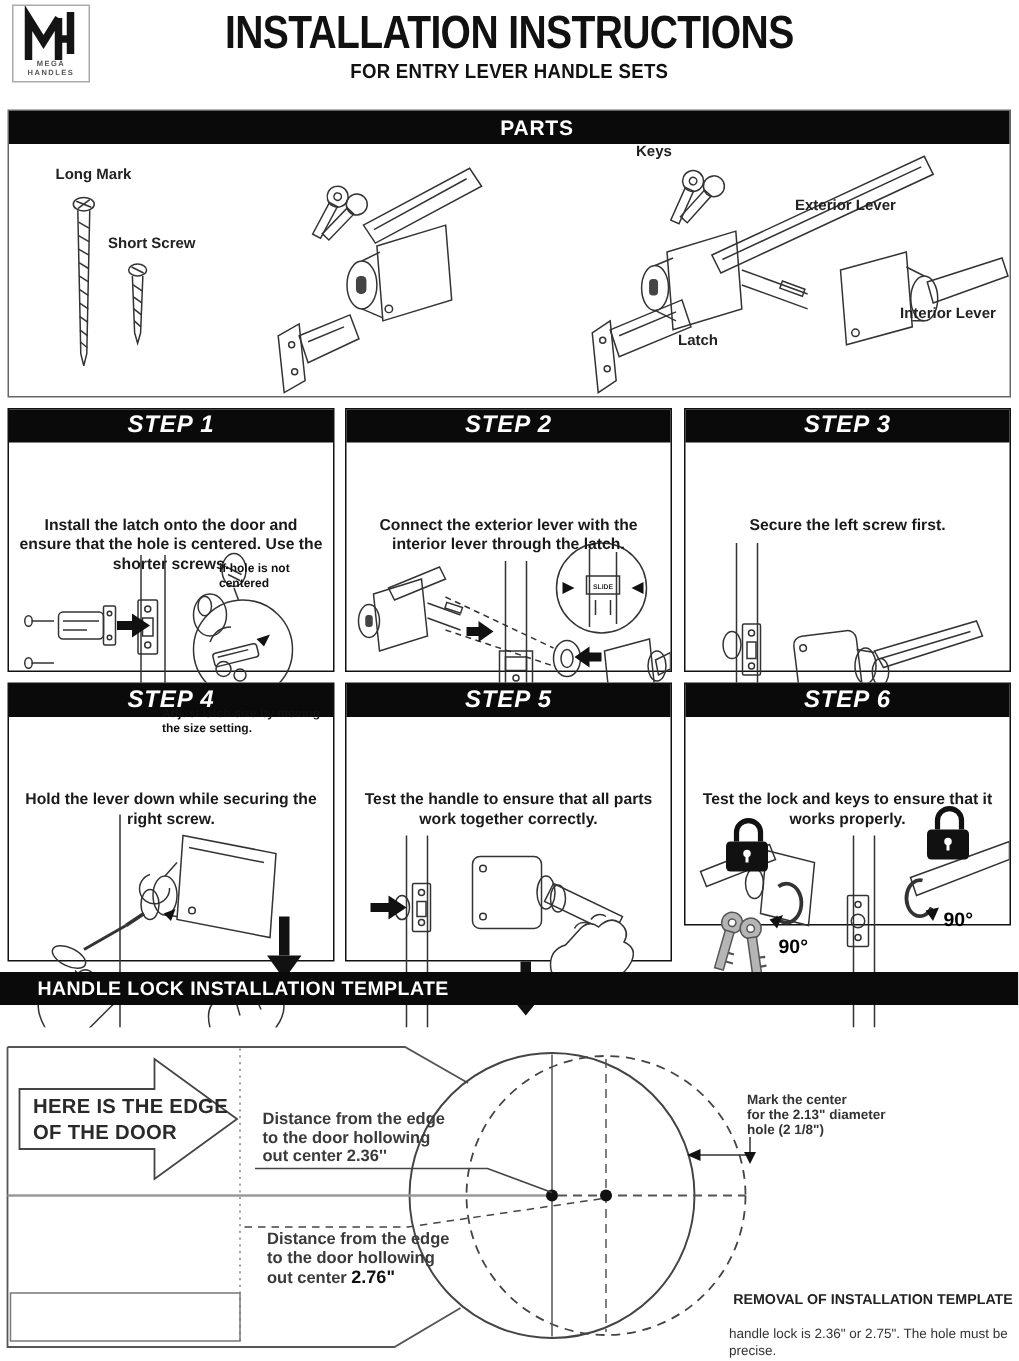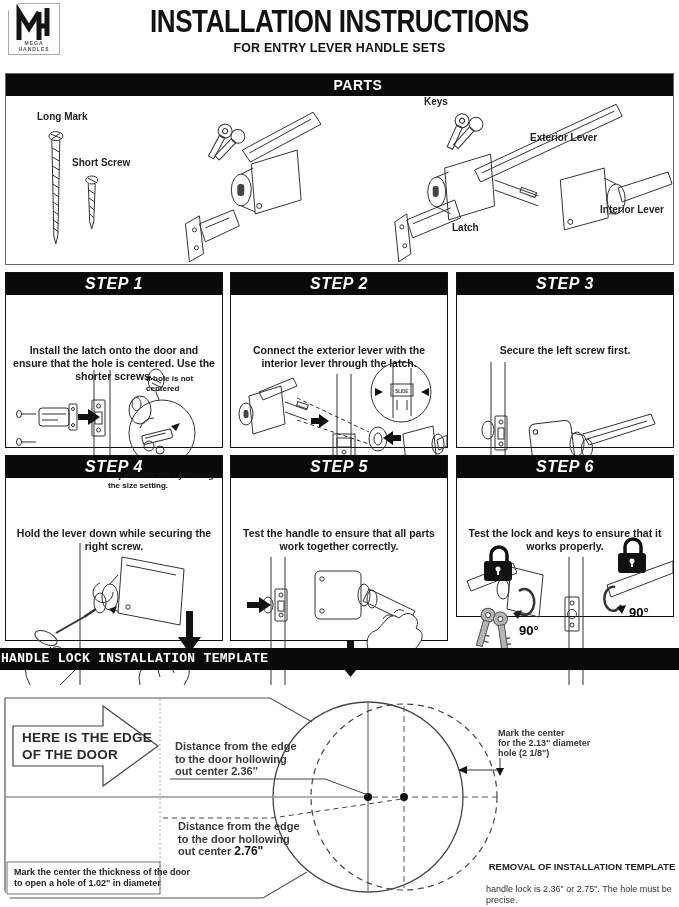--- a/index.html
+++ b/index.html
@@ -1,17 +1,17 @@
 <!DOCTYPE html>
 <html><head>
 <meta charset="utf-8">
 <style>
   html,body{margin:0;padding:0;background:#fff;}
   .page{position:relative;width:679px;height:907px;background:#fff;overflow:hidden;
-        font-family:"Liberation Sans",sans-serif;color:#111;border-radius:32px;}
+        font-family:"Liberation Sans",sans-serif;color:#111;}
   
   .logo-box{position:absolute;left:8px;top:3px;width:50px;height:50px;border:1px solid #aaa;background:#fff;}
   .logo-brand{position:absolute;left:0;right:0;bottom:2px;text-align:center;font-size:5px;
         letter-spacing:1px;color:#555;font-weight:700;}
   .main-title{position:absolute;left:0;right:0;top:4px;text-align:center;font-weight:bold;
         font-size:31px;letter-spacing:-0.5px;transform:scaleX(0.84);transform-origin:50% 50%;}
   .sub-title{position:absolute;left:0;right:0;top:40px;text-align:center;font-weight:bold;
         font-size:13.5px;letter-spacing:0.2px;transform:scaleX(0.92);transform-origin:50% 50%;}
   
   .bar{background:#0a0a0a;color:#fff;font-weight:bold;}
@@ -23,21 +23,21 @@
   .step-box{position:absolute;width:218px;border:1.5px solid #111;box-sizing:border-box;background:#fff;}
   .step-bar{height:22px;line-height:22px;text-align:center;font-size:16px;letter-spacing:0.6px;font-style:italic;}
   .step-body{position:relative;width:100%;margin-top:45px;}
   .step-svg{position:absolute;left:0;top:0;width:100%;height:100%;}
   .step-caption{position:absolute;top:4px;left:6px;right:6px;text-align:center;
         font-size:10.5px;line-height:1.22;font-weight:600;color:#1a1a1a;z-index:2;}
   .note{position:absolute;font-size:8px;line-height:1.2;font-weight:600;color:#111;z-index:2;}
   .angle{position:absolute;font-size:13px;font-weight:bold;color:#000;z-index:2;}
   
   .template-sec{position:absolute;left:0;top:648px;width:679px;height:259px;}
-  .template-bar{height:22px;line-height:22px;font-size:13px;padding-left:1px;letter-spacing:0.3px;font-family:Liberation Mono, monospace;}
+  .template-bar{height:22px;line-height:22px;font-size:13px;padding-left:25px;letter-spacing:0.3px;}
   .template-draw{position:relative;width:679px;height:237px;}
   .tpl-svg{position:absolute;left:0;top:0;}
   .edge-label{position:absolute;left:22px;top:60px;width:150px;font-size:13.5px;font-weight:bold;
         color:#2a2a2a;line-height:1.25;letter-spacing:0.2px;}
   .dist{position:absolute;font-size:11px;font-weight:700;color:#3a3a3a;line-height:12.5px;}
   .dist .big{font-size:12px;color:#111;}
   .mark-right{position:absolute;left:498px;top:58px;font-size:9px;font-weight:700;color:#333;line-height:10px;}
   .mark-left{position:absolute;left:14px;top:197px;font-size:9px;font-weight:600;color:#222;line-height:11px;}
   .removal{position:absolute;left:486px;top:192px;width:192px;font-size:9px;color:#333;line-height:10.5px;}
   .removal .ttl{display:block;text-align:center;font-weight:bold;color:#222;font-size:9.5px;margin-bottom:1px;}
@@ -446,24 +446,20 @@
       <div class="dist" style="left:178px;top:150px">
         <span>Distance from the edge</span><br>
         <span>to the door hollowing</span><br>
         <span>out center </span><span class="big">2.76"</span>
       </div>
       <div class="mark-right">
         <span>Mark the center</span><br>
         <span>for the 2.13" diameter</span><br>
         <span>hole (2 1/8")</span>
       </div>
-      <div class="mark-left">
-        <span>Mark the center the thickness of the door</span><br>
-        <span>to open a hole of 1.02" in diameter</span>
-      </div>
       <div class="removal">
         <span class="ttl">REMOVAL OF INSTALLATION TEMPLATE</span>
         <br>
         <span>handle lock is 2.36" or 2.75". The hole must be precise.</span><br>
         
       </div>
     </div>
   </div>
 
 </div>

